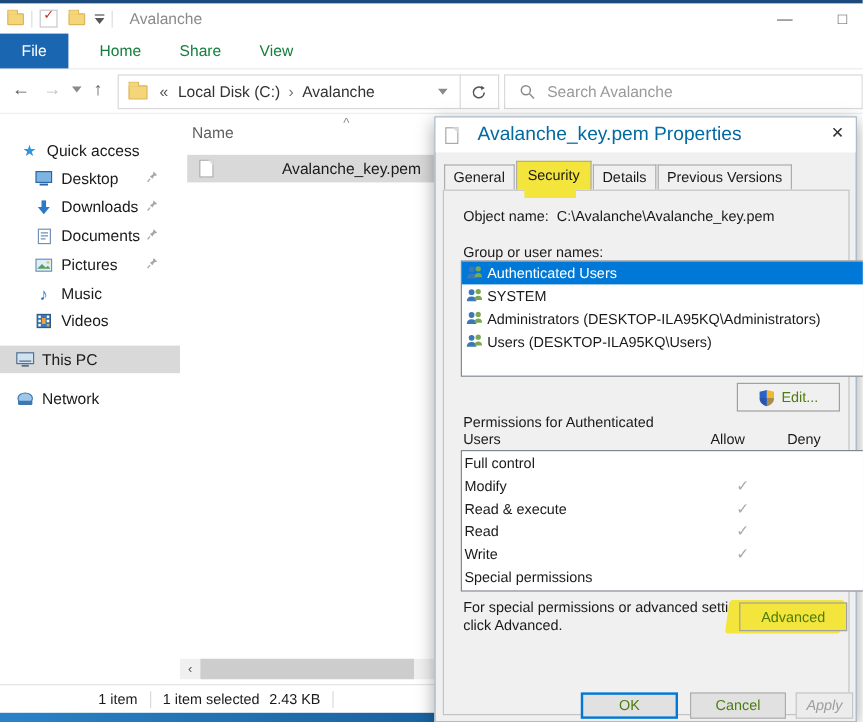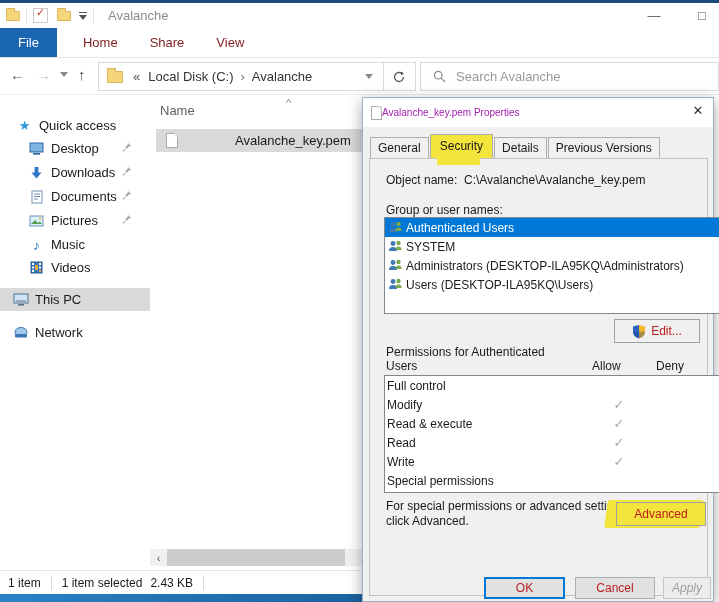--- a/index.html
+++ b/index.html
@@ -7,21 +7,21 @@
   body { font-family:"Liberation Sans", sans-serif; background:#fff; position:relative; overflow:hidden; color:#1a1a1a; }
   .abs { position:absolute; }
 
   
   .top-border { left:0; top:0; width:719px; height:3px; background:#1c4a7a; }
   .titlebar { left:0; top:3px; width:719px; height:25px; background:#fff; display:flex; align-items:center; }
   .title-text { color:#8a8a8a; font-size:13px; margin-left:8px; }
   .qat-sep { width:1px; height:14px; background:#dcdcdc; margin:0 6px; }
   .win-btn { color:#5a5a5a; font-size:13px; width:34px; text-align:center; }
   .ribbon-tabs { left:0; top:28px; width:719px; height:30px; background:#fff; border-bottom:1px solid #e4e4e4; display:flex; align-items:stretch; font-size:13px; }
-  .rtab { padding:0 16px; display:flex; align-items:center; color:#7f1d1d; }
+  .rtab { padding:0 16px; display:flex; align-items:center; color:#15803d; }
   .rtab.file { background:#1a66b0; color:#fff; padding:0 18px; }
   .rtab.home { margin-left:10px; }
 
   
   .addrrow { left:0; top:58px; width:719px; height:37px; background:#fff; border-bottom:1px solid #eee; }
   .navglyph { position:absolute; top:8px; font-size:15px; color:#555; }
   .navglyph.dis { color:#c0c0c0; }
   .chev-dn { width:0; height:0; border-left:4px solid transparent; border-right:4px solid transparent; border-top:5px solid #8a8a8a; }
   .crumbbox { position:absolute; left:98px; top:4px; width:286px; height:29px; border:1px solid #d9d9d9; background:#fff; display:flex; align-items:center; font-size:13px; color:#333; }
   .refreshbox { position:absolute; left:383px; top:4px; width:33px; height:29px; border:1px solid #d9d9d9; border-left:none; display:flex; align-items:center; justify-content:center; }
@@ -44,44 +44,44 @@
 
   
   .col-header { left:160px; top:103px; font-size:13px; color:#5f5f5f; }
   .sort-caret { left:286px; top:97px; font-size:11px; color:#8a8a8a; }
   .filerow { left:156px; top:129px; width:206px; height:23px; background:#d9d9d9; display:flex; align-items:center; font-size:13px;gap:48px; }
   .hscroll { left:150px; top:549px; width:212px; height:17px; background:#f0f0f0; display:flex; align-items:center; }
   .hscroll .arr { width:17px; text-align:center; color:#555; font-size:11px; }
   .hscroll .thumb { width:178px; height:17px; background:#cdcdcd; }
 
   
-  .statusbar { left:0; top:570px; width:362px; height:24px; background:#fff; border-top:1px solid #e4e4e4; display:flex; align-items:center; font-size:12px; }
+  .statusbar { left:0; top:570px; width:362px; height:24px; background:#fff; border-top:1px solid #e4e4e4; display:flex; align-items:center; font-size:12px;justify-content:center; }
   .st-sep { width:1px; height:14px; background:#d9d9d9; margin:0 10px; }
   .taskbar { left:0; top:594px; width:362px; height:8px; background:linear-gradient(90deg,#2a82c6,#1b629e); }
 
   
   .dialog { left:362px; top:97px; width:352px; height:505px; background:#f0f0f0; border:1px solid #9bb0c4; box-shadow:0 4px 14px rgba(0,0,0,.35); font-size:12px; }
   .dlg-titlebar { position:absolute; left:0; top:0; width:100%; height:29px; background:#fff; display:flex; align-items:center; }
-  .dlg-title { margin-left:0; font-size:10px; color:#a21caf; }
+  .dlg-title { margin-left:16px; font-size:16px; color:#0369a1; }
   .dlg-close { position:absolute; right:6px; top:5px; width:18px; height:18px; text-align:center; font-size:13px; color:#333; }
   .tabrow { position:absolute; left:7px; top:38px; display:flex; align-items:flex-end; height:22px; }
   .dtab { border:1px solid #adadad; border-bottom:none; background:#f0f0f0; padding:3px 7px 3px; margin-right:1px; color:#1a1a1a; }
   .dtab.active { background:#f3e53b; padding:4px 9px 5px; position:relative; z-index:3; }
   .dtab.active::after { content:""; position:absolute; left:6px; bottom:-7px; width:70%; height:7px; background:#f3e53b; }
   .tabpanel { position:absolute; left:6px; top:60px; width:339px; height:438px; border:1px solid #c3c3c3; background:#f0f0f0; }
   .objrow { position:absolute; left:16px; top:14px; }
   .objval { position:absolute; left:94px; top:14px; }
   .groupslabel { position:absolute; left:16px; top:44px; }
   .listbox { position:absolute; left:14px; width:341px; background:#fff; border:1px solid #828790; }
   .groups-list { top:58px; height:97px; }
   .grow { height:19px; display:flex; align-items:center; padding-left:3px; white-space:nowrap; overflow:hidden; }
   .grow .nm { margin-left:3px; }
   .grow.sel { background:#0078d7; color:#fff; }
   .edithint { position:absolute; left:16px; top:167px; }
-  .btn { position:absolute; border:1px solid #a0a0a0; background:#f0f0f0; display:flex; align-items:center; justify-content:center; font-size:12px; color:#b91c1c; }
+  .btn { position:absolute; border:1px solid #a0a0a0; background:#f0f0f0; display:flex; align-items:center; justify-content:center; font-size:12px; color:#4d7c0f; }
   .edit-btn { left:244px; top:160px; width:86px; height:24px; }
   .permlabel { position:absolute; left:16px; top:186px; line-height:14px; }
   .allowhdr { position:absolute; left:222px; top:200px; }
   .denyhdr { position:absolute; left:286px; top:200px; }
   .perms-list { top:216px; height:118px; }
   .prow { height:19px; display:flex; align-items:center; position:relative; padding-left:2px; }
   .pcheck { position:absolute; left:222px; width:24px; text-align:center; color:#a9a9a9; font-size:13px; }
   .advhint { position:absolute; left:16px; top:340px; line-height:15px; }
   .adv-glow { position:absolute; left:236px; top:341px; width:96px; height:28px; background:#f3e53b; border-radius:3px; transform:skewX(-8deg); }
   .adv-btn { left:246px; top:343px; width:90px; height:24px; background:#f3e53b; }

